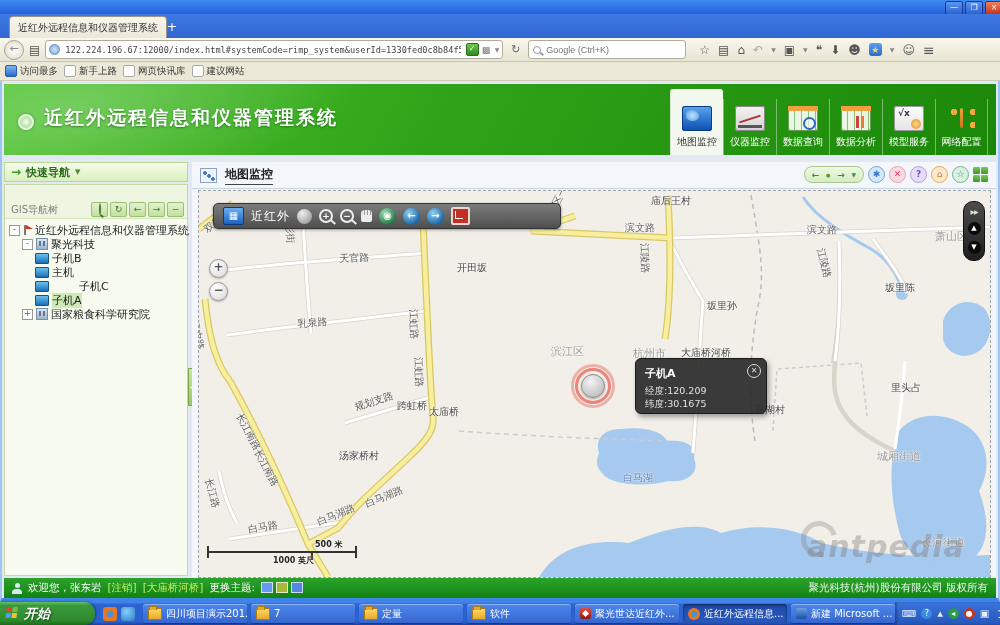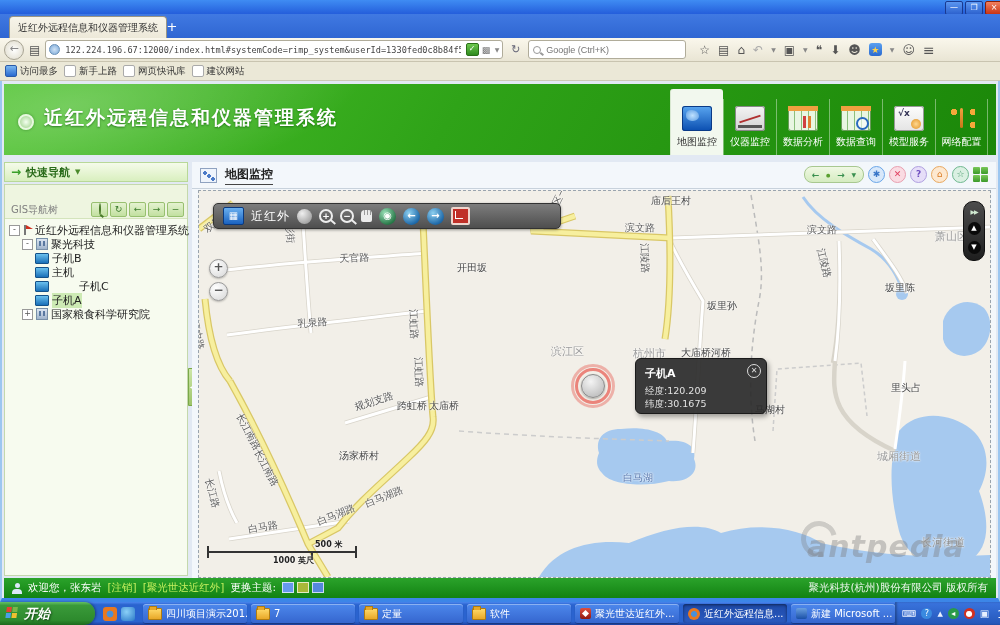--- a/index.html
+++ b/index.html
@@ -270,26 +270,26 @@
       <div id="appnav">
           <div class="navbtn active">
             <div class="nicon nicon-map"></div>
             <span>地图监控</span>
           </div>
           <div class="navbtn">
             <div class="nicon nicon-chart"></div>
             <span>仪器监控</span>
           </div>
           <div class="navbtn">
+            <div class="nicon nicon-table nicon-query"></div>
+            <span>数据查询</span>
+          </div>
+          <div class="navbtn">
             <div class="nicon nicon-table nicon-analysis"></div>
             <span>数据分析</span>
-          </div>
-          <div class="navbtn">
-            <div class="nicon nicon-table nicon-query"></div>
-            <span>数据查询</span>
           </div>
           <div class="navbtn">
             <div class="nicon nicon-model"></div>
             <span>模型服务</span>
           </div>
           <div class="navbtn">
             <div class="nicon nicon-net"></div>
             <span>网络配置</span>
           </div>
         </div>
@@ -450,21 +450,21 @@
             <span class="mlbl rd" style="left: 452px; top: 52px; transform: rotate(88deg);">江陵路</span>
             <span class="mlbl rd" style="left: 628px; top: 56px; transform: rotate(76deg);">江陵路</span>
             <span class="mlbl pl" style="left: 508px; top: 108px;">坂里孙</span>
             <span class="mlbl pl" style="left: 686px; top: 90px;">坂里陈</span>
             <span class="mlbl dist" style="left: 434px; top: 155px;">杭州市</span>
             <span class="mlbl pl" style="left: 482px; top: 155px;">大庙桥河桥</span>
             <span class="mlbl pl" style="left: 692px; top: 190px; text-align: right;">里头占</span>
             <span class="mlbl pl" style="left: 556px; top: 212px;">马湖村</span>
             <span class="mlbl rd" style="left: 154px; top: 210px; transform: rotate(-18deg);">规划支路</span>
             <span class="mlbl pl" style="left: 198px; top: 208px;">跨虹桥</span>
-            <span class="mlbl pl" style="left: 230px; top: 208px;">太庙桥</span>
+            <span class="mlbl pl" style="left: 230px; top: 214px;">太庙桥</span>
             <span class="mlbl pl" style="left: 140px; top: 258px;">汤家桥村</span>
             <span class="mlbl rd" style="left: 46px; top: 220px; transform: rotate(62deg);">长江南路</span>
             <span class="mlbl rd" style="left: 64px; top: 256px; transform: rotate(62deg);">长江南路</span>
             <span class="mlbl rd" style="left: 16px; top: 286px; transform: rotate(75deg);">长江路</span>
             <span class="mlbl rd" style="left: 48px; top: 332px; transform: rotate(-10deg);">白马路</span>
             <span class="mlbl rd" style="left: 116px; top: 325px; transform: rotate(-22deg);">白马湖路</span>
             <span class="mlbl rd" style="left: 164px; top: 307px; transform: rotate(-22deg);">白马湖路</span>
             <span class="mlbl wat" style="left: 424px; top: 280px;">白马湖</span>
             <span class="mlbl dist" style="left: 678px; top: 258px;">城厢街道</span>
             <span class="mlbl dist" style="left: 722px; top: 344px;">长河街道</span>
@@ -519,21 +519,21 @@
         </div>
 
         <div id="watermark">antpedia</div>
       </div>
     </div>
 
     <div id="statusbar">
       <span id="personico"></span>
       <span>欢迎您，张东岩</span>
       <span class="statuslink">[注销]</span>
-      <span class="statuslink">[聚光世达近红外]</span>
+      <span class="statuslink">[大庙桥河桥]</span>
       <span>更换主题:</span>
       <span id="chips"><span class="chip" style="background: rgb(102, 153, 238);"></span><span class="chip" style="background: rgb(168, 184, 56);"></span><span class="chip" style="background: rgb(85, 136, 221);"></span></span>
       <span id="copyright">聚光科技(杭州)股份有限公司 版权所有</span>
     </div>
   </div>
 
   <div id="taskbar">
     <div id="startbtn">
       <span id="winflag">
           <i></i>

